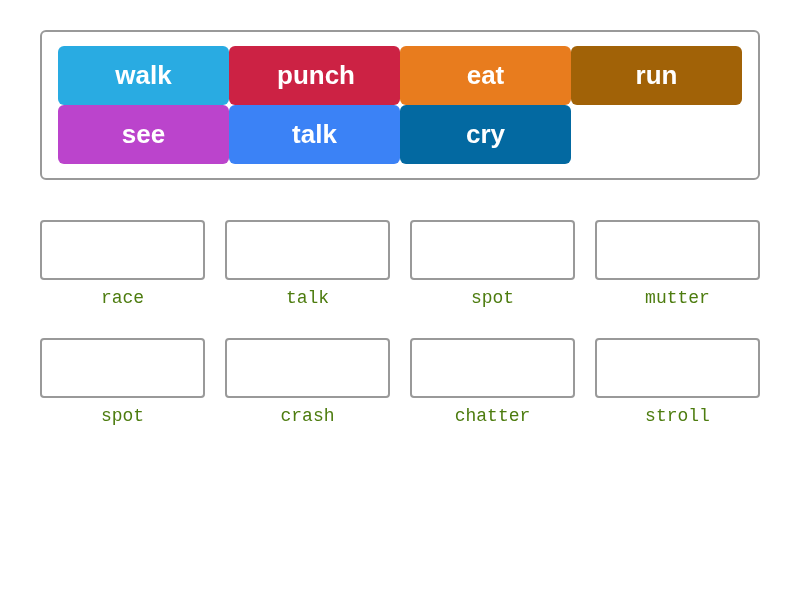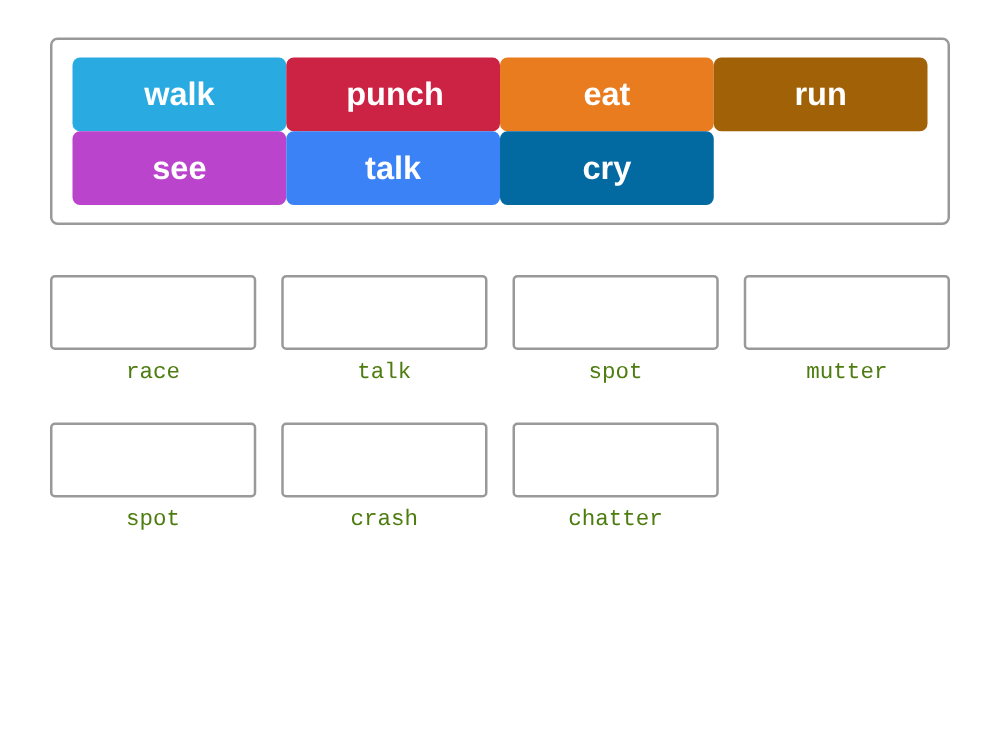--- a/index.html
+++ b/index.html
@@ -118,14 +118,18 @@
         <span class="drop-label">spot</span>
       </div>
       <div class="drop-item">
         <div class="drop-box"></div>
         <span class="drop-label">crash</span>
       </div>
       <div class="drop-item">
         <div class="drop-box"></div>
         <span class="drop-label">chatter</span>
       </div>
+      <div class="drop-item">
+        <div class="drop-box"></div>
+        <span class="drop-label">stroll</span>
+      </div>
     </div>
   </div>
 
 </body></html>

